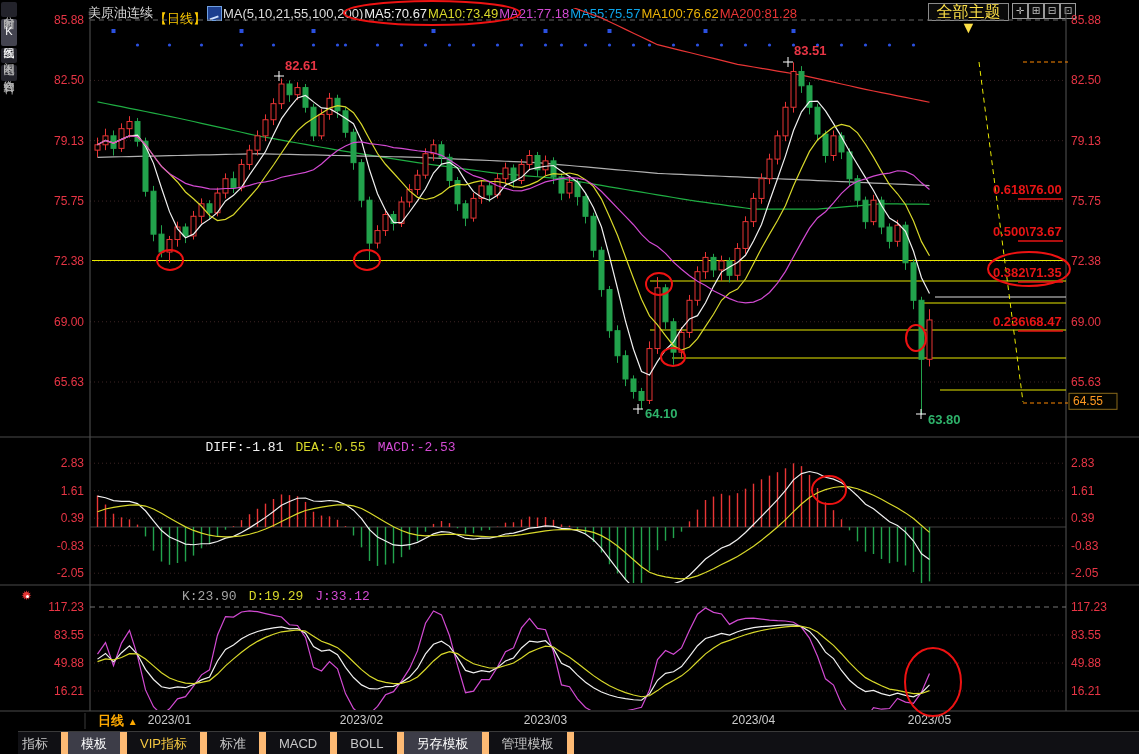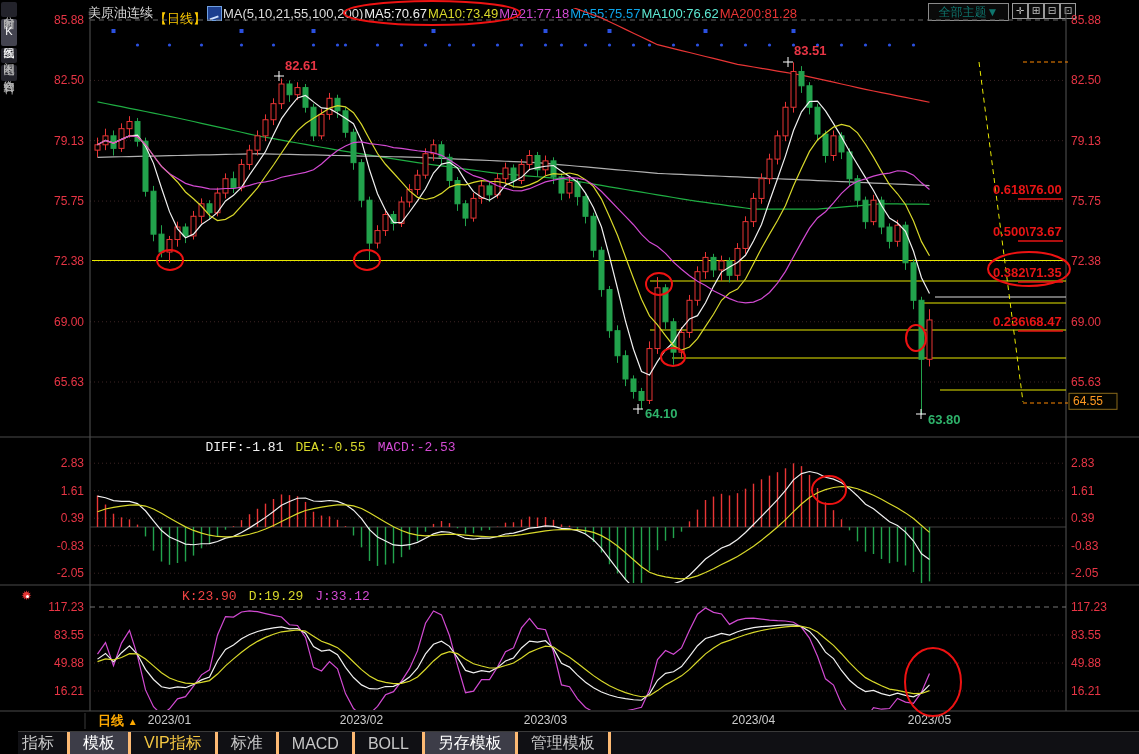--- a/index.html
+++ b/index.html
@@ -14,33 +14,33 @@
   
   #hdr{position:absolute;left:88px;top:4px;height:18px;display:flex;align-items:center;gap:1px;
     font-size:13px;white-space:nowrap;z-index:2;}
   #hdr .t{color:#ddd;}
   #hdr .tag{color:#ffcc00;margin-top:11px;}
   .mini-icon{width:13px;height:13px;background:#1d3f8f;border:1px solid #6f9fe0;position:relative;display:inline-block;}
   .mini-icon:before{content:"";position:absolute;left:1px;top:6px;width:9px;height:4px;
     border-bottom:2px solid #cfe2ff;transform:rotate(-20deg);}
   
   #theme-btn{position:absolute;left:928px;top:3px;width:79px;height:16px;border:1px solid #8a8a8a;
-    color:#0f766e;font-size:12px;text-align:center;line-height:16px;z-index:2;cursor:pointer;background:#0a0a0a;}
+    color:#fde047;font-size:16px;text-align:center;line-height:16px;z-index:2;cursor:pointer;background:#0a0a0a;}
   .tool-ic{position:absolute;top:3px;width:14px;height:14px;border:1px solid #9a9a9a;color:#c0c0c0;
     font-size:10px;text-align:center;line-height:14px;z-index:2;background:#0a0a0a;cursor:pointer;}
   
   .ind-hdr{position:absolute;left:92px;height:16px;display:flex;gap:12px;font-size:13px;white-space:nowrap;z-index:2;font-family:Liberation Mono, monospace;}
   
   #period-cell{position:absolute;left:98px;top:712px;font-size:13px;font-weight:bold;color:#ffaa00;z-index:2;}
   #period-cell .arr{font-size:10px;}
   
   #ftoolbar{position:absolute;left:0;top:731px;width:1139px;height:23px;background:#101014;
     border-top:1px solid #3a3a3a;display:flex;align-items:stretch;z-index:3;}
-  .ftab{padding:0 13px;font-size:16px;color:#c8c8c8;display:flex;align-items:center;
-    border-right:3px solid #fdba74;cursor:pointer;}
+  .ftab{padding:0 13px;font-size:13px;color:#c8c8c8;display:flex;align-items:center;
+    border-right:7px solid #fdba74;cursor:pointer;}
   .ftab:first-child{margin-left:8px;border-left:1px solid #2e2e34;}
   .ftab.sel{background:#3d3d48;color:#fff;}
   .ftab.vip{color:#f5c842;}
   #alert-ic{position:absolute;left:21px;top:588px;z-index:2;color:#e83535;font-size:13px;}
   #alert-ic i{position:absolute;left:5px;top:7px;width:3px;height:3px;background:#fff;border-radius:50%;}
   #chart-svg{position:absolute;left:0;top:0;z-index:5;pointer-events:none;}
   #plot-hit{position:absolute;left:90px;top:8px;width:976px;height:703px;z-index:1;}
 </style>
 </head>
 <body>
@@ -56,40 +56,40 @@
 
   <div id="hdr">
     <span class="t">美原油连续</span>
     <span class="tag">【日线】</span>
     <span class="mini-icon"></span>
     <span class="t">MA(5,10,21,55,100,200)</span>
     <span style="color: rgb(240, 240, 240);">MA5:70.67</span>
     <span style="color: rgb(216, 216, 42);">MA10:73.49</span>
     <span style="color: rgb(210, 74, 210);">MA21:77.18</span>
     <span style="color: #0ea5e9;">MA55:75.57</span>
-    <span style="color: #5eead4;">MA100:76.62</span>
+    <span style="color: #eab308;">MA100:76.62</span>
     <span style="color: rgb(232, 53, 53);">MA200:81.28</span>
   </div>
 
   <div id="theme-btn">全部主题▼</div>
   <div class="tool-ic" style="left:1012px;">✛</div>
   <div class="tool-ic" style="left:1028px;">⊞</div>
   <div class="tool-ic" style="left:1044px;">⊟</div>
   <div class="tool-ic" style="left:1060px;">⊡</div>
 
   <div class="ind-hdr" style="top:440px;">
     <span class="t">MACD(26,12,9)</span>
     <span style="color: rgb(240, 240, 240);">DIFF:-1.81</span>
     <span style="color: rgb(216, 216, 42);">DEA:-0.55</span>
     <span style="color: rgb(210, 74, 210);">MACD:-2.53</span>
   </div>
 
   <div class="ind-hdr" style="top:589px;">
     <span class="t">KDJ(9,3,3)</span>
-    <span style="color: #ef4444; text-align: right;">K:23.90</span>
+    <span style="color: #a3a3a3; text-align: right;">K:23.90</span>
     <span style="color: rgb(216, 216, 42);">D:19.29</span>
     <span style="color: rgb(210, 74, 210);">J:33.12</span>
   </div>
 
   <div id="alert-ic">✹<i></i></div>
 
   <div id="period-cell">
     <span>日线</span>
     <span class="arr">▲</span>
   </div>

